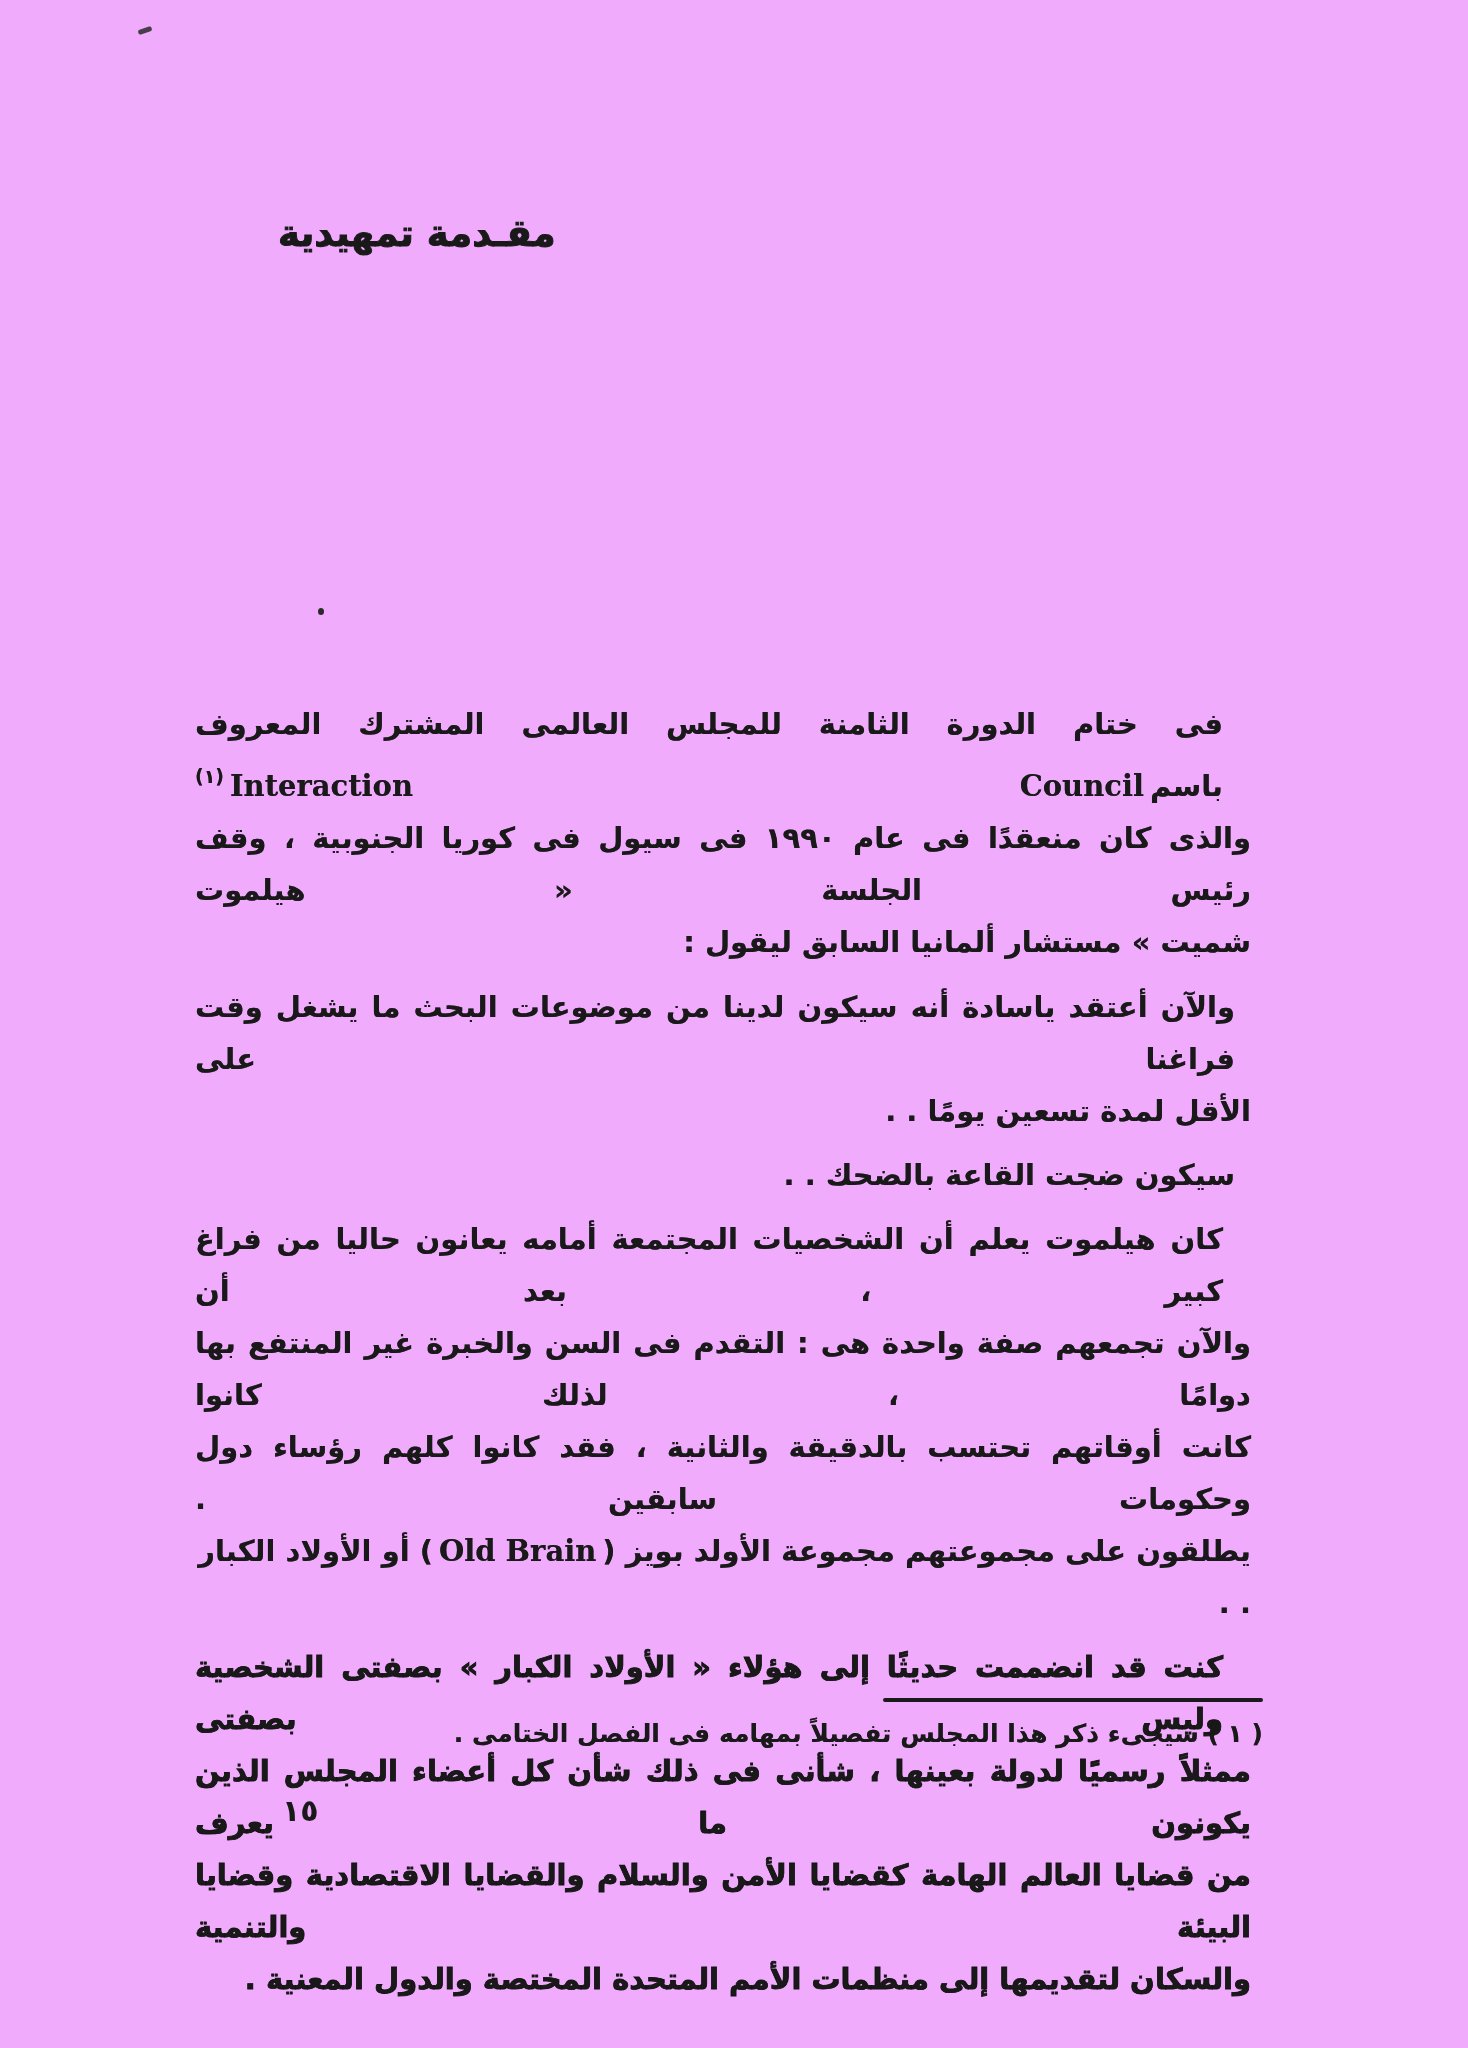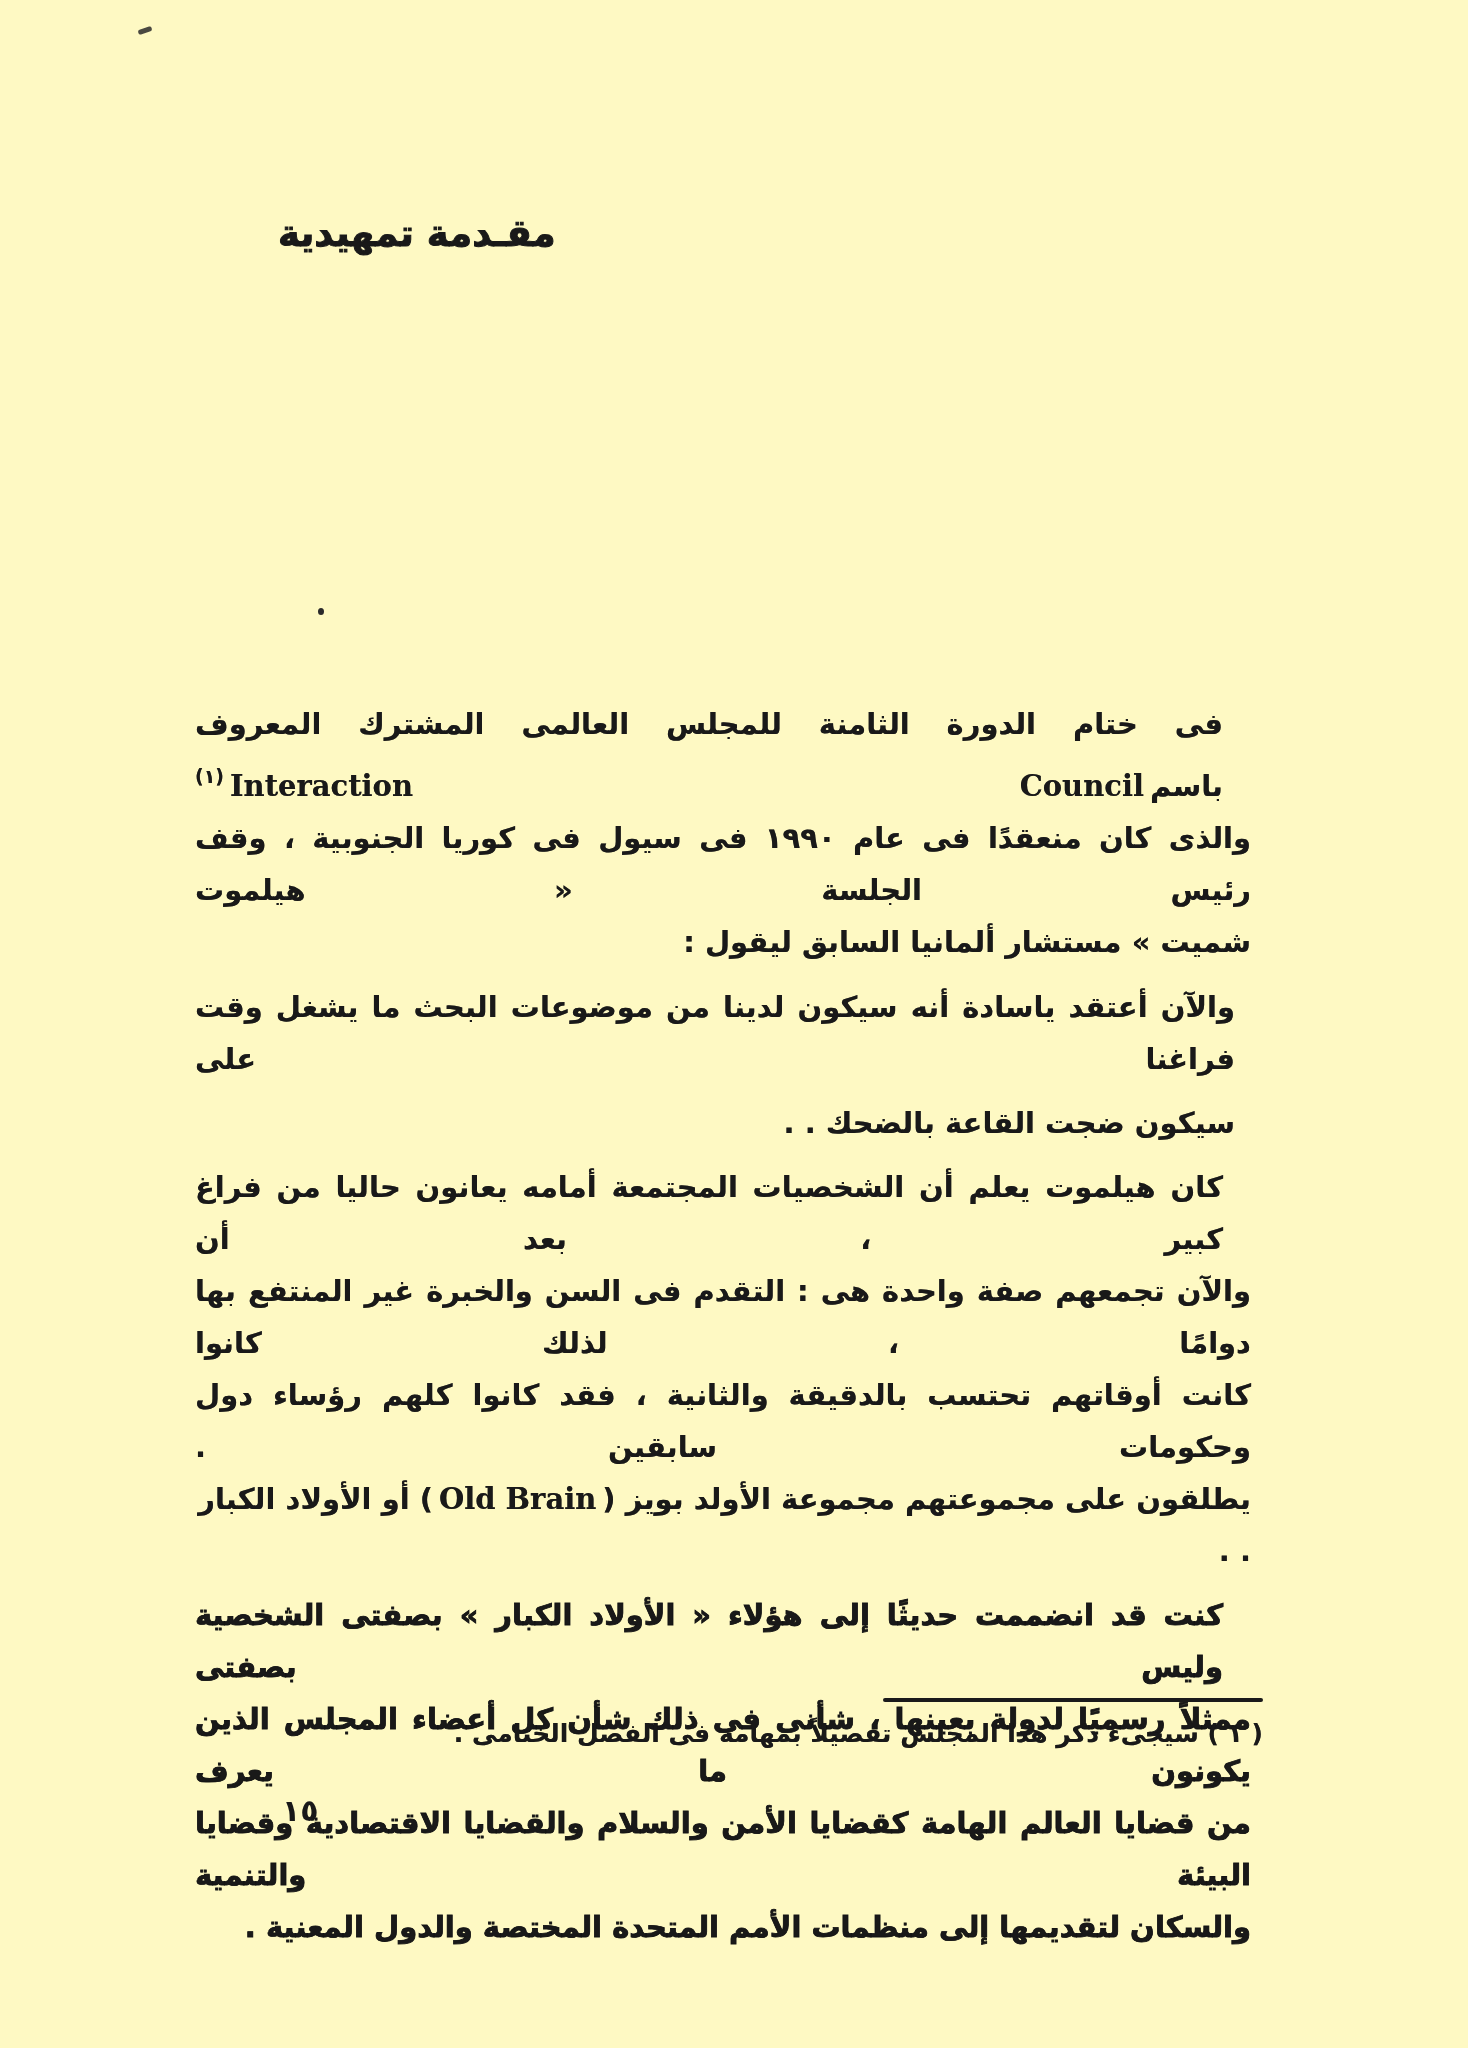--- a/index.html
+++ b/index.html
@@ -4,21 +4,21 @@
 <style>
   html, body {
     margin: 0;
     padding: 0;
     background: #ffffff;
   }
   .page {
     position: relative;
     width: 1468px;
     height: 2048px;
-    background: #fef9c3;
+    background: #f0abfc;
     overflow: hidden;
     font-family: "DejaVu Sans", sans-serif;
     color: #191919;
     direction: rtl;
   }
   
   .heading {
     position: absolute;
     top: 212px;
     left: 278px;
@@ -116,20 +116,21 @@
   <main class="body-col">
 
     <p class="para">
       <span class="line jl fl" style="display:block"><span>فى ختام الدورة الثامنة للمجلس العالمى المشترك المعروف باسم</span><span class="latin">Interaction Council</span><span class="fnref">(١)</span></span>
       <span class="line jl" style="display:block">والذى كان منعقدًا فى عام ١٩٩٠ فى سيول فى كوريا الجنوبية ، وقف رئيس الجلسة « هيلموت</span>
       <span class="line rl" style="display:block">شميت » مستشار ألمانيا السابق ليقول :</span>
     </p>
 
     <p class="para mt-quote">
       <span class="line jl qi" style="display:block"><span>والآن أعتقد ياسادة أنه سيكون لدينا من موضوعات البحث ما يشغل وقت فراغنا على</span></span>
+      <span class="line rl" style="display:block">الأقل لمدة تسعين يومًا . .</span>
     </p>
 
     <p class="para mt-laugh">
       <span class="line rl qi" style="display:block">سيكون ضجت القاعة بالضحك . .</span>
     </p>
 
     <p class="para mt-p2">
       <span class="line jl fl" style="display:block">كان هيلموت يعلم أن الشخصيات المجتمعة أمامه يعانون حاليا من فراغ كبير ، بعد أن</span>
       <span class="line jl" style="display:block">والآن تجمعهم صفة واحدة هى : التقدم فى السن والخبرة غير المنتفع بها دوامًا ، لذلك كانوا</span>
       <span class="line jl" style="display:block">كانت أوقاتهم تحتسب بالدقيقة والثانية ، فقد كانوا كلهم رؤساء دول وحكومات سابقين .</span>

